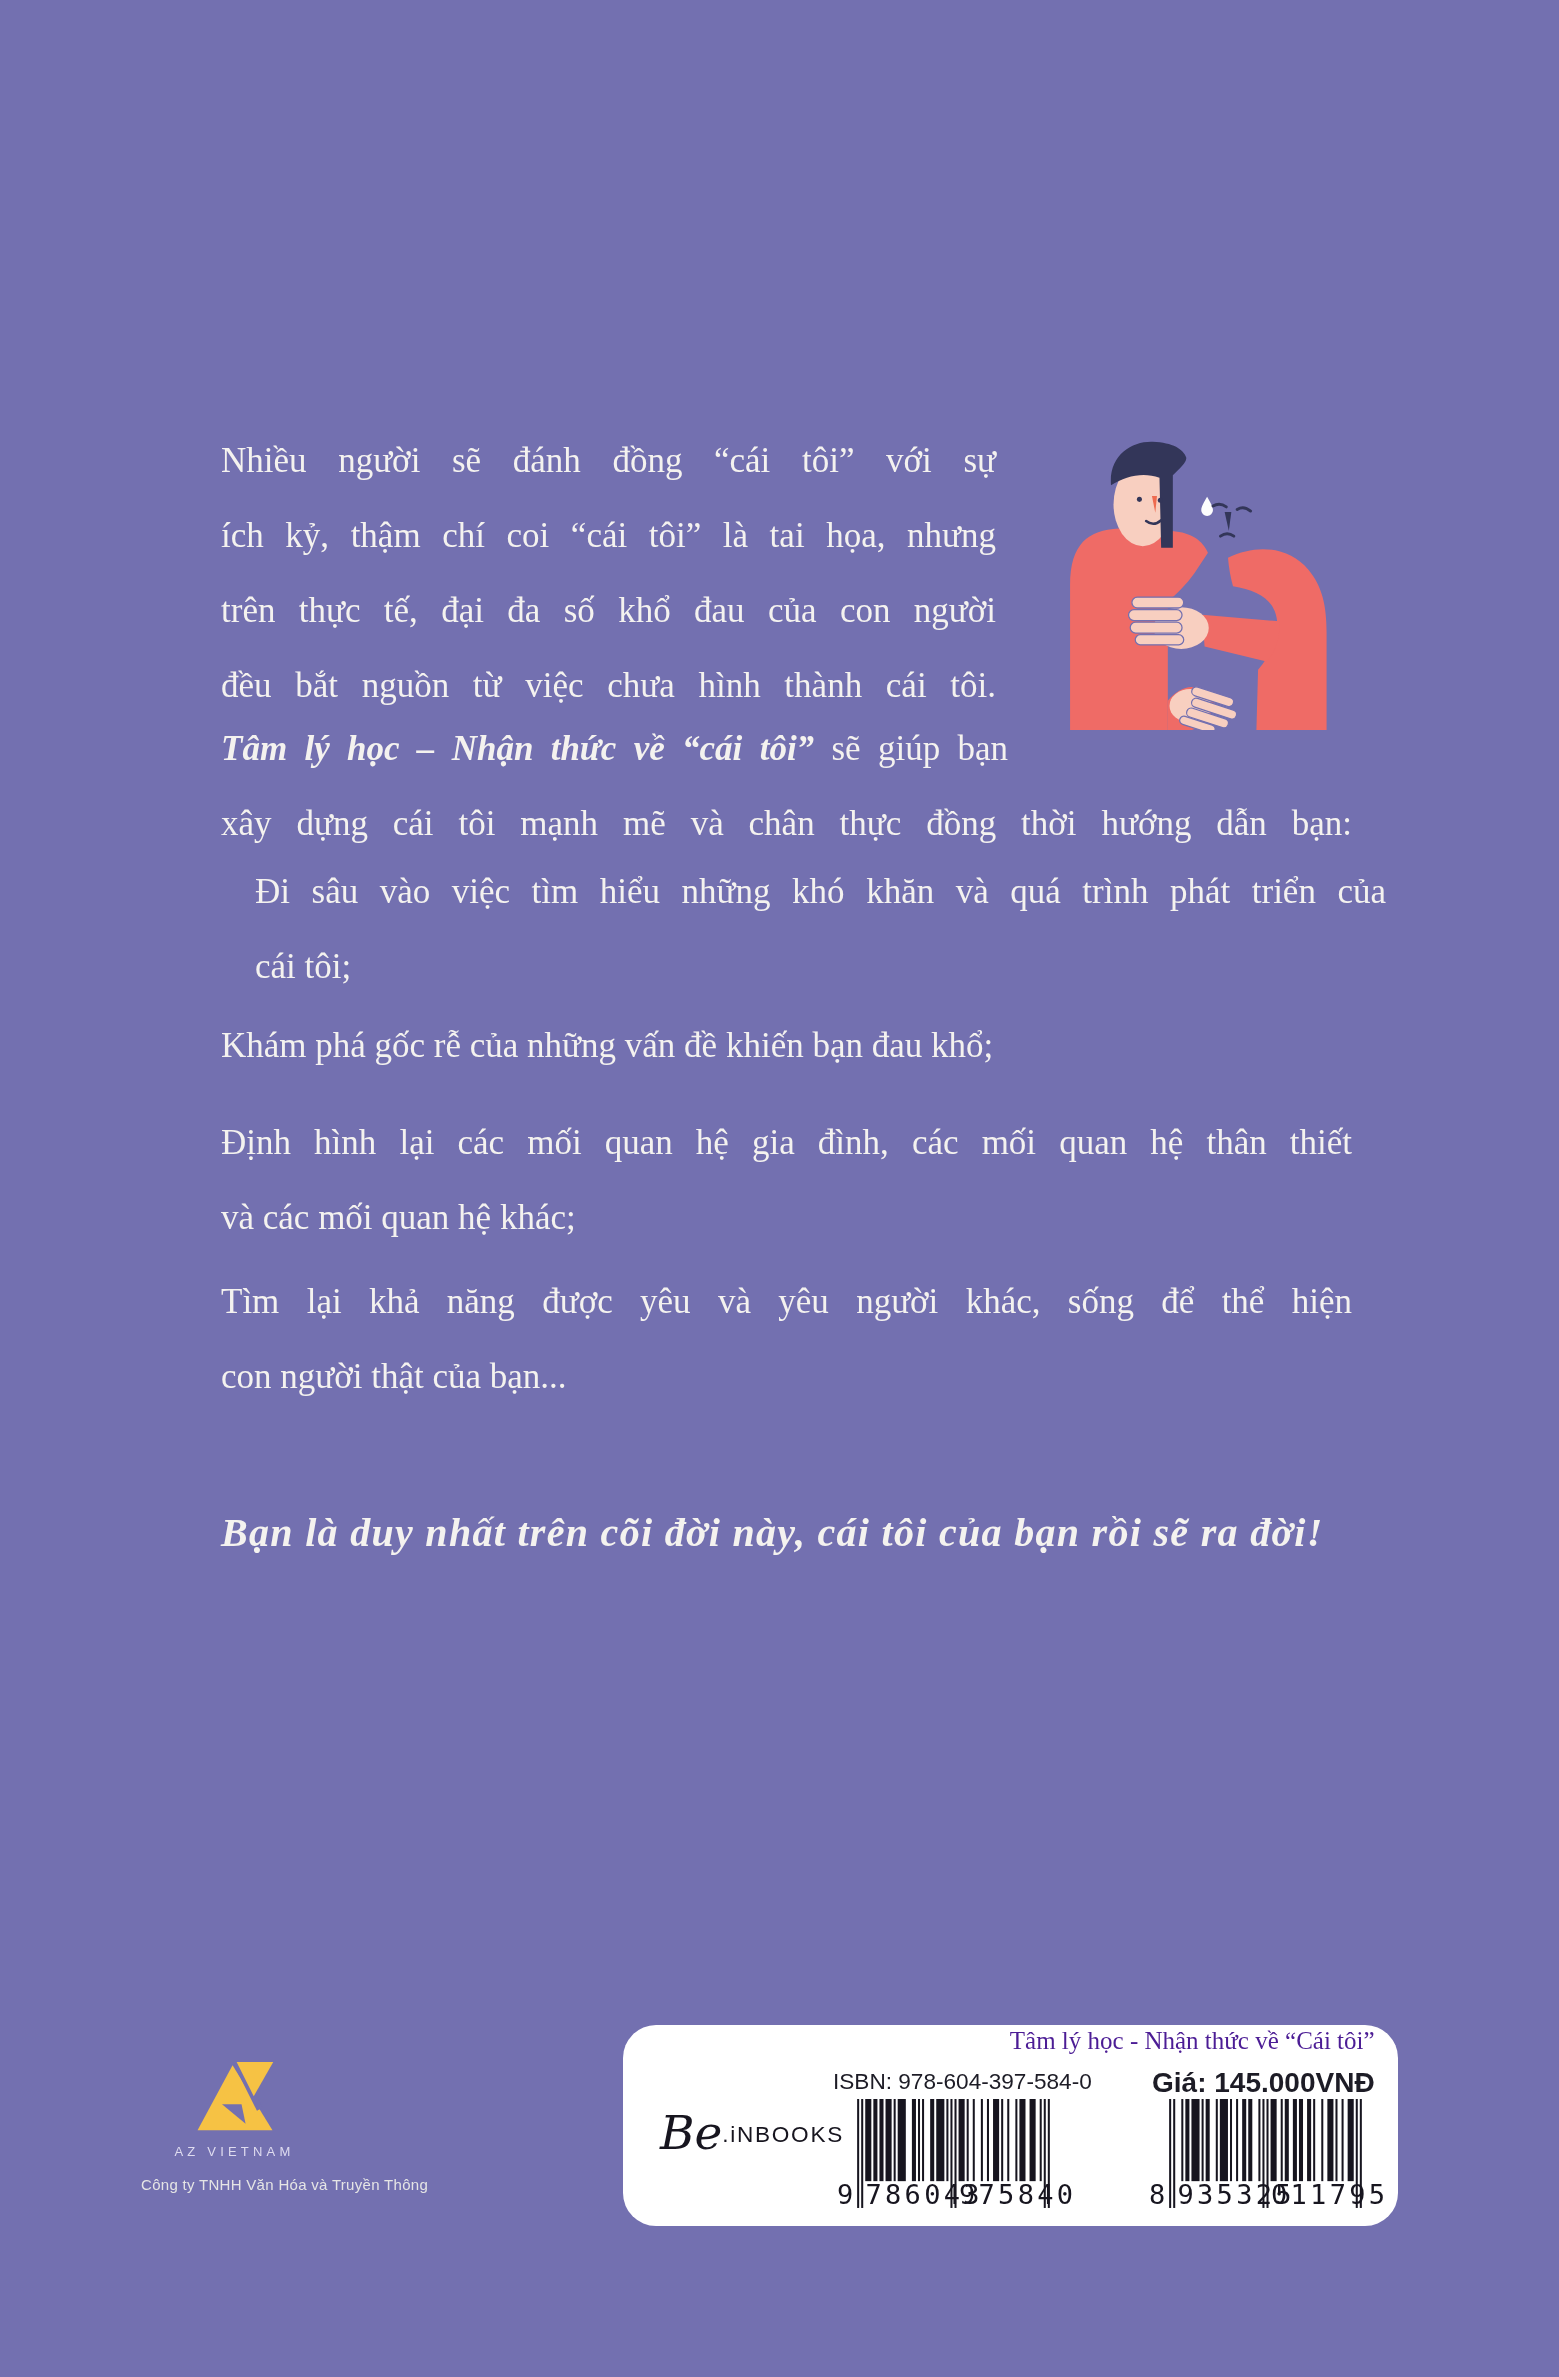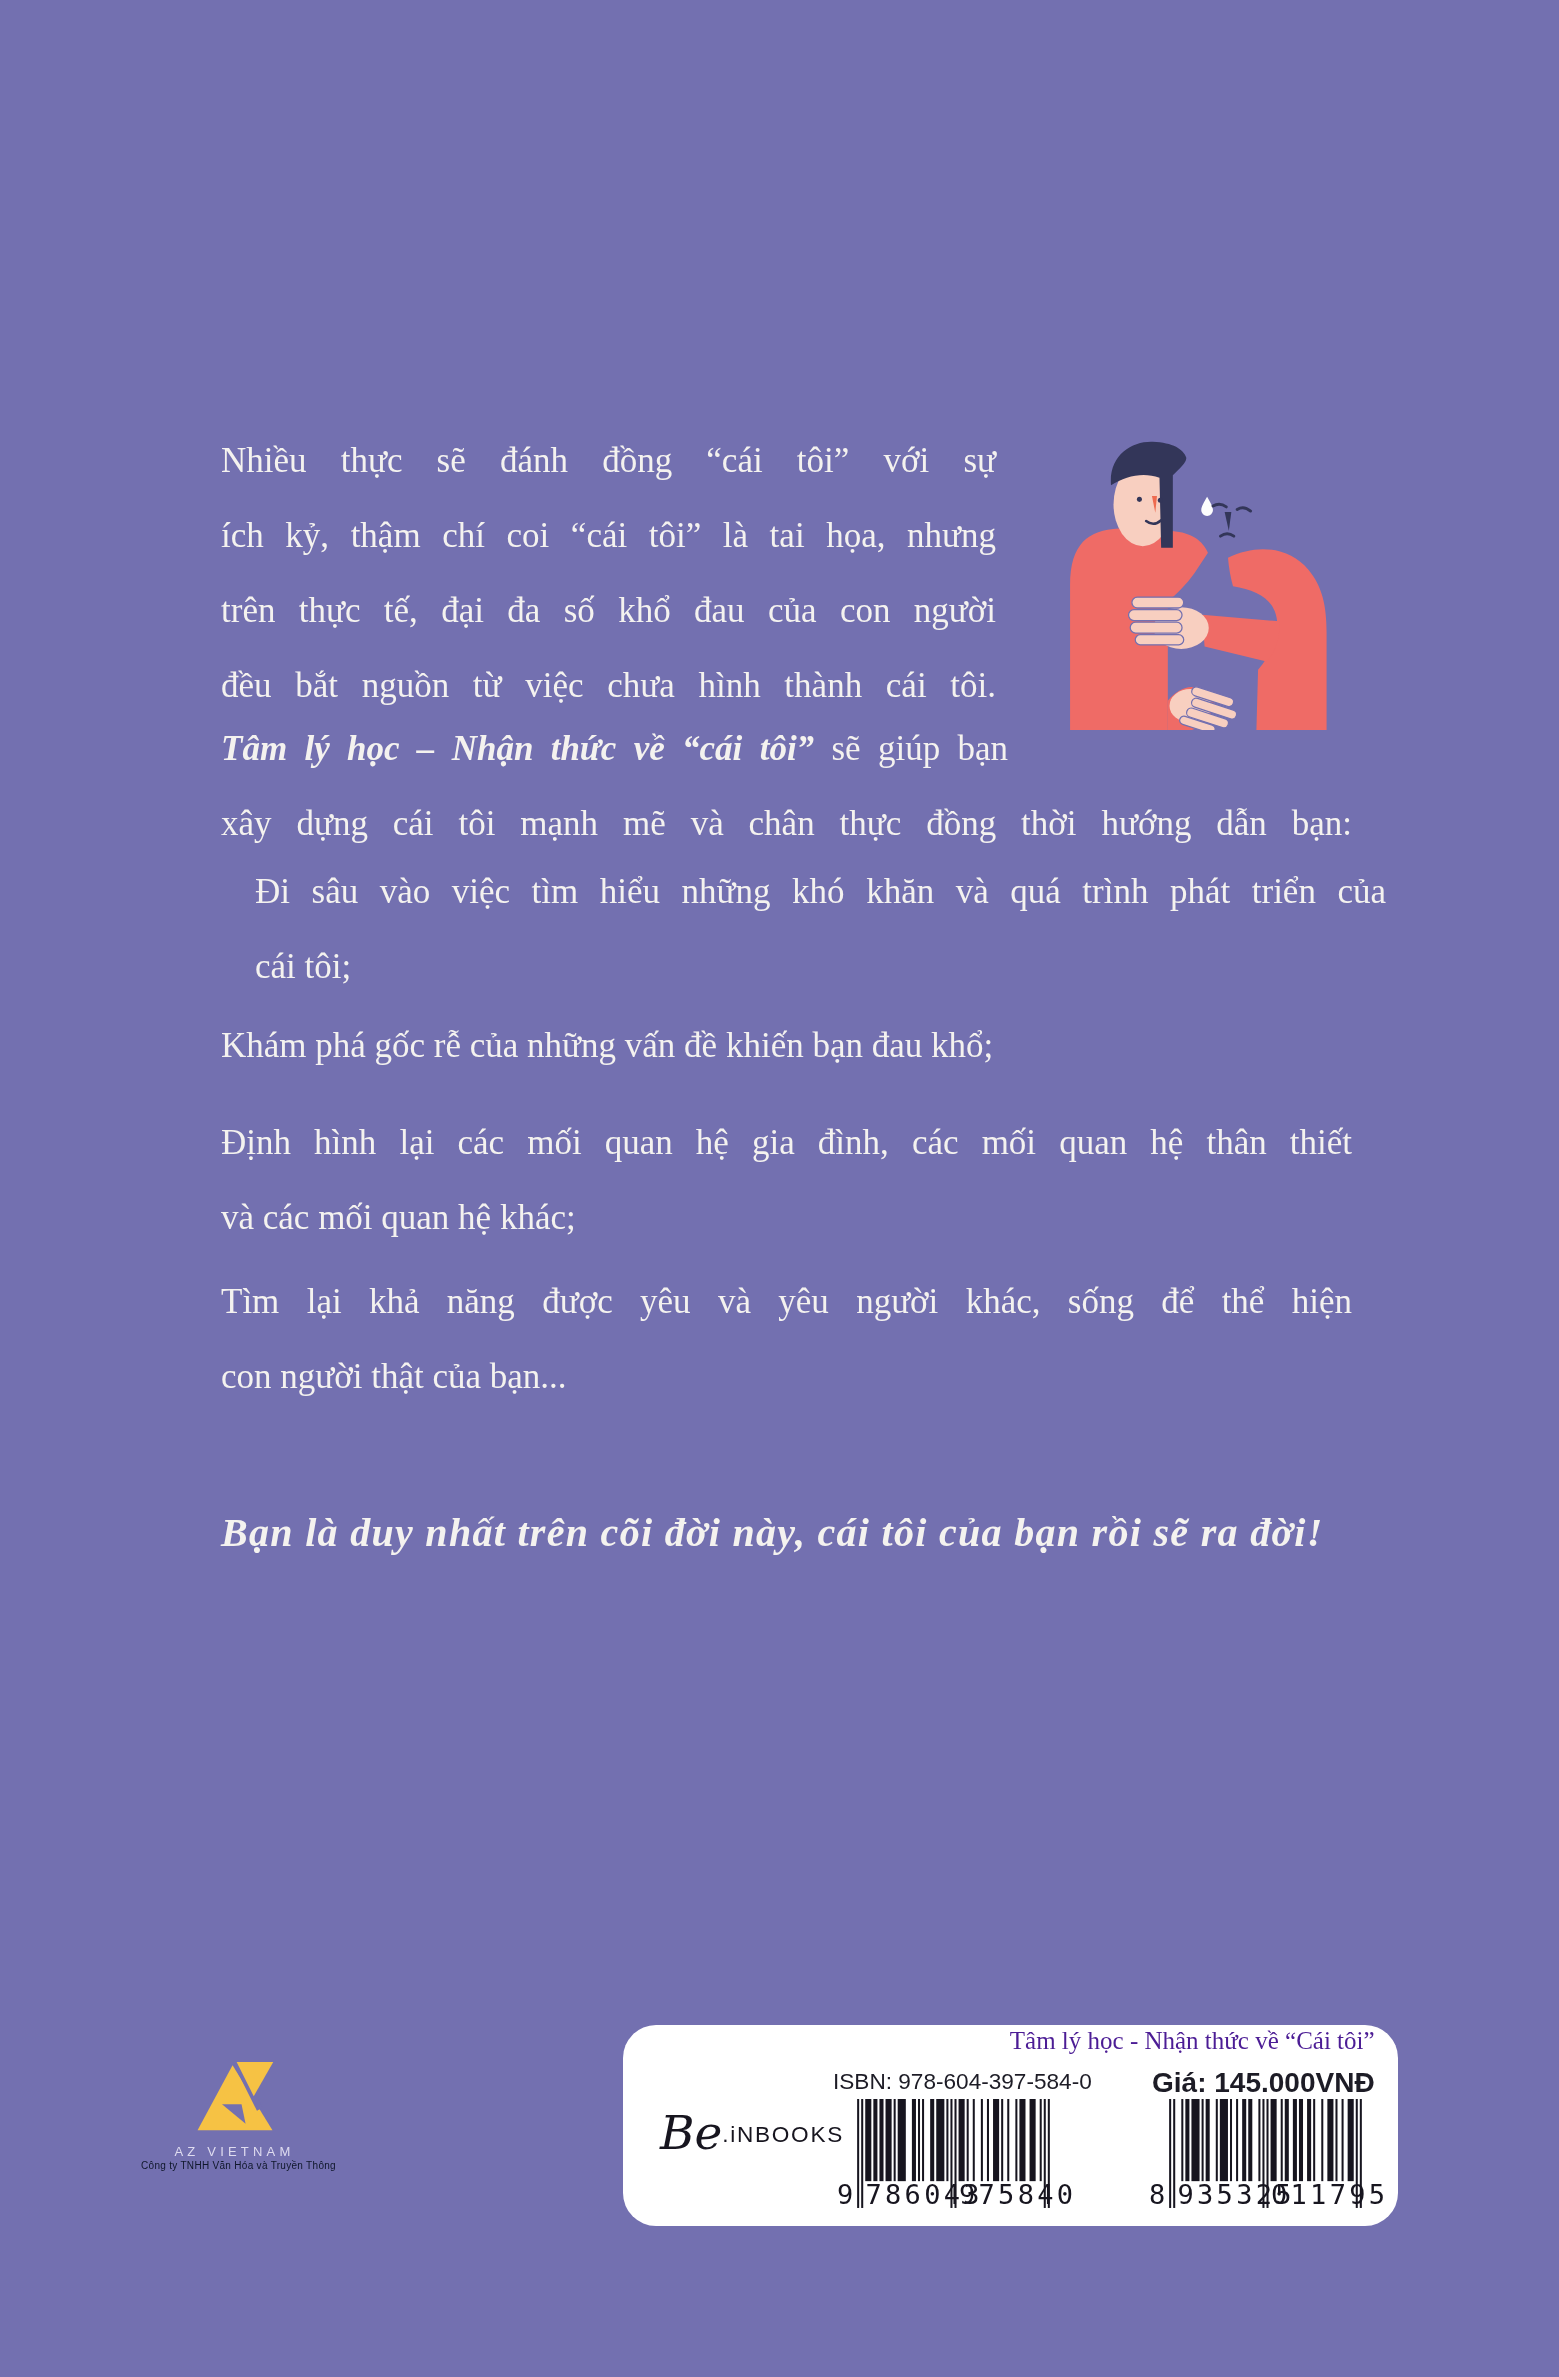--- a/index.html
+++ b/index.html
@@ -36,21 +36,21 @@
   .c-skin{fill:#F8CFC0;}
   .c-navy{fill:#333659;}
   .c-white{fill:#FDFDFD;}
   .s-navy{stroke:#333659;stroke-linecap:round;fill:none;}
   .s-bg{stroke:#7370B0;}
   
   .publisher{position:absolute;left:141px;top:2062px;width:187px;text-align:center;
     font-family:"Liberation Sans","DejaVu Sans",sans-serif;}
   .pub-mark{display:block;margin:0 auto;}
   .pub-name{margin-top:11.7px;color:#DFDCF0;font-size:13px;letter-spacing:4.2px;font-weight:400;}
-  .pub-sub{margin-top:1px;color:#0f172a;font-size:10px;letter-spacing:0.3px;white-space:nowrap;}
+  .pub-sub{margin-top:17px;color:#e5e5e5;font-size:15px;letter-spacing:0.3px;white-space:nowrap;}
   
   .info-box{
     position:absolute;left:623px;top:2025px;width:775px;height:201px;
     background:#FFFFFF;border-radius:33px;
     font-family:"Liberation Sans","DejaVu Sans",sans-serif;color:#1D1C26;
   }
   .box-title{position:absolute;right:23.4px;top:2px;font-family:"Liberation Serif","DejaVu Serif",serif;
     font-size:25px;color:#4c1d95;white-space:nowrap;}
   .box-price{position:absolute;right:23.4px;top:42px;font-size:28px;font-weight:bold;white-space:nowrap;}
   .box-isbn{position:absolute;left:210px;top:44px;width:239px;text-align:center;font-size:22.6px;white-space:nowrap;}
@@ -65,21 +65,21 @@
   .digits .d0{position:absolute;left:0;top:0;}
   .digits .d1{position:absolute;left:28.5px;width:87px;text-align:center;letter-spacing:3.3px;top:0;}
   .digits .d2{position:absolute;left:122px;width:94px;text-align:center;letter-spacing:3.3px;top:0;}
 </style>
 </head>
 <body>
 
 <div class="page">
 
   <div class="copy-block p1">
-    <div class="line">Nhiều thực sẽ đánh đồng “cái tôi” với sự</div>
+    <div class="line">Nhiều người sẽ đánh đồng “cái tôi” với sự</div>
     <div class="line">ích kỷ, thậm chí coi “cái tôi” là tai họa, nhưng</div>
     <div class="line">trên thực tế, đại đa số khổ đau của con người</div>
     <div class="line">đều bắt nguồn từ việc chưa hình thành cái tôi.</div>
   </div>
 
   <div class="copy-block p2">
     <div class="line first"><span class="lead">Tâm lý học – Nhận thức về “cái tôi”</span><span> sẽ giúp bạn</span></div>
     <div class="line">xây dựng cái tôi mạnh mẽ và chân thực đồng thời hướng dẫn bạn:</div>
   </div>
 

